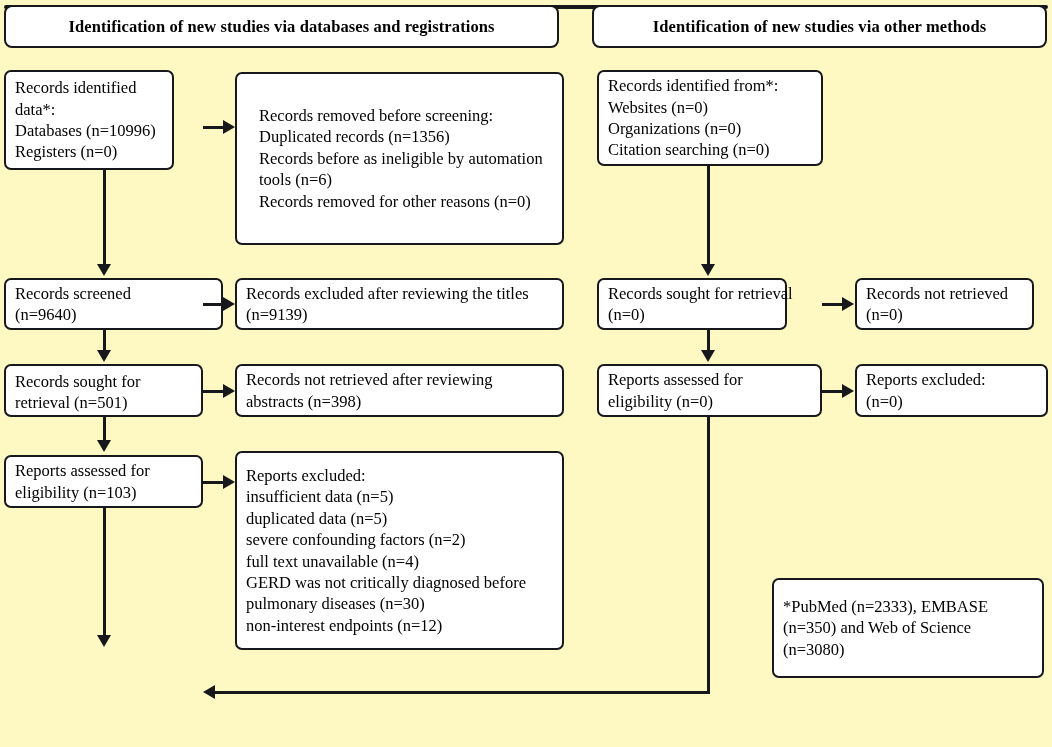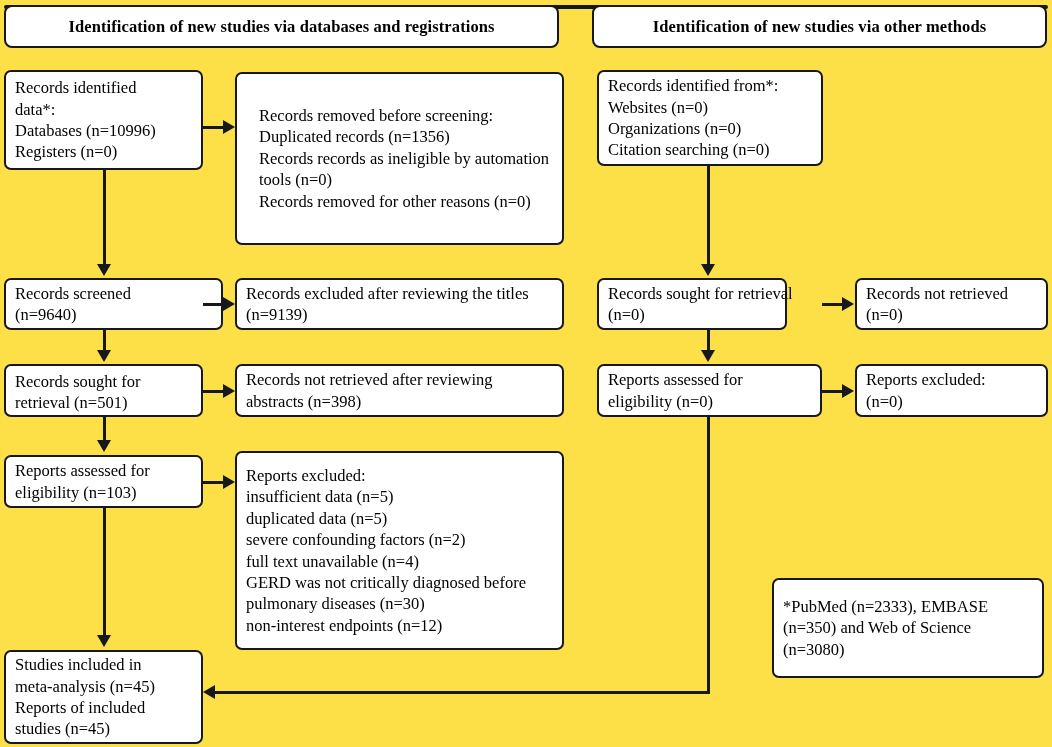--- a/index.html
+++ b/index.html
@@ -5,21 +5,21 @@
 <style>
   html, body {
     margin: 0;
     padding: 0;
     background: #ffffff;
   }
   #canvas {
     position: relative;
     width: 1052px;
     height: 747px;
-    background: #fde047;
+    background: #fef9c3;
     font-family: "Liberation Serif", "DejaVu Serif", serif;
     color: #000000;
     overflow: hidden;
   }
 
   .box {
     position: absolute;
     box-sizing: border-box;
     border: 2.5px solid #16181c;
     border-radius: 7px;
@@ -88,32 +88,32 @@
   <div class="header-bar" style="left:4px; top:5px; width:1044px; height:0px;"></div>
 
   <div class="header-bar" style="left:4px; top:5px; width:555px; height:43px;">
     <span>Identification of new studies via databases and registrations</span>
   </div>
 
   <div class="header-bar" style="left:592px; top:5px; width:455px; height:43px;">
     <span>Identification of new studies via other methods</span>
   </div>
 
-  <div class="box" style="left:4px; top:70px; width:199px; height:100px;">
+  <div class="box" style="left:4px; top:70px; width:170px; height:100px;">
     <div class="ln">Records identified</div>
     <div class="ln">data*:</div>
     <div class="ln">Databases (n=10996)</div>
     <div class="ln">Registers (n=0)</div>
   </div>
 
   <div class="box" style="left:235px; top:72px; width:329px; height:173px;padding-left:22px;">
     <div class="ln">Records removed before screening:</div>
     <div class="ln">Duplicated records (n=1356)</div>
-    <div class="ln">Records records as ineligible by automation</div>
-    <div class="ln">tools (n=0)</div>
+    <div class="ln">Records before as ineligible by automation</div>
+    <div class="ln">tools (n=6)</div>
     <div class="ln">Records removed for other reasons (n=0)</div>
   </div>
 
   <div class="box" style="left:4px; top:278px; width:219px; height:52px;">
     <div class="ln">Records screened</div>
     <div class="ln">(n=9640)</div>
   </div>
 
   <div class="box" style="left:235px; top:278px; width:329px; height:52px;">
     <div class="ln">Records excluded after reviewing the titles</div>
@@ -139,40 +139,34 @@
     <div class="ln">Reports excluded:</div>
     <div class="ln">insufficient data (n=5)</div>
     <div class="ln">duplicated data (n=5)</div>
     <div class="ln">severe confounding factors (n=2)</div>
     <div class="ln">full text unavailable (n=4)</div>
     <div class="ln">GERD was not critically diagnosed before</div>
     <div class="ln">pulmonary diseases (n=30)</div>
     <div class="ln">non-interest endpoints (n=12)</div>
   </div>
 
-  <div class="box" style="left:4px; top:650px; width:199px; height:94px;">
-    <div class="ln">Studies included in</div>
-    <div class="ln">meta-analysis (n=45)</div>
-    <div class="ln">Reports of included</div>
-    <div class="ln">studies (n=45)</div>
-  </div>
 
   <div class="box" style="left:597px; top:70px; width:226px; height:96px;">
     <div class="ln">Records identified from*:</div>
     <div class="ln">Websites (n=0)</div>
     <div class="ln">Organizations (n=0)</div>
     <div class="ln">Citation searching (n=0)</div>
   </div>
 
   <div class="box" style="left:597px; top:278px; width:190px; height:52px;">
     <div class="ln">Records sought for retrieval</div>
     <div class="ln">(n=0)</div>
   </div>
 
-  <div class="box" style="left:855px; top:278px; width:193px; height:52px;">
+  <div class="box" style="left:855px; top:278px; width:179px; height:52px;">
     <div class="ln">Records not retrieved</div>
     <div class="ln">(n=0)</div>
   </div>
 
   <div class="box" style="left:597px; top:364px; width:225px; height:53px;">
     <div class="ln">Reports assessed for</div>
     <div class="ln">eligibility (n=0)</div>
   </div>
 
   <div class="box" style="left:855px; top:364px; width:193px; height:53px;">

